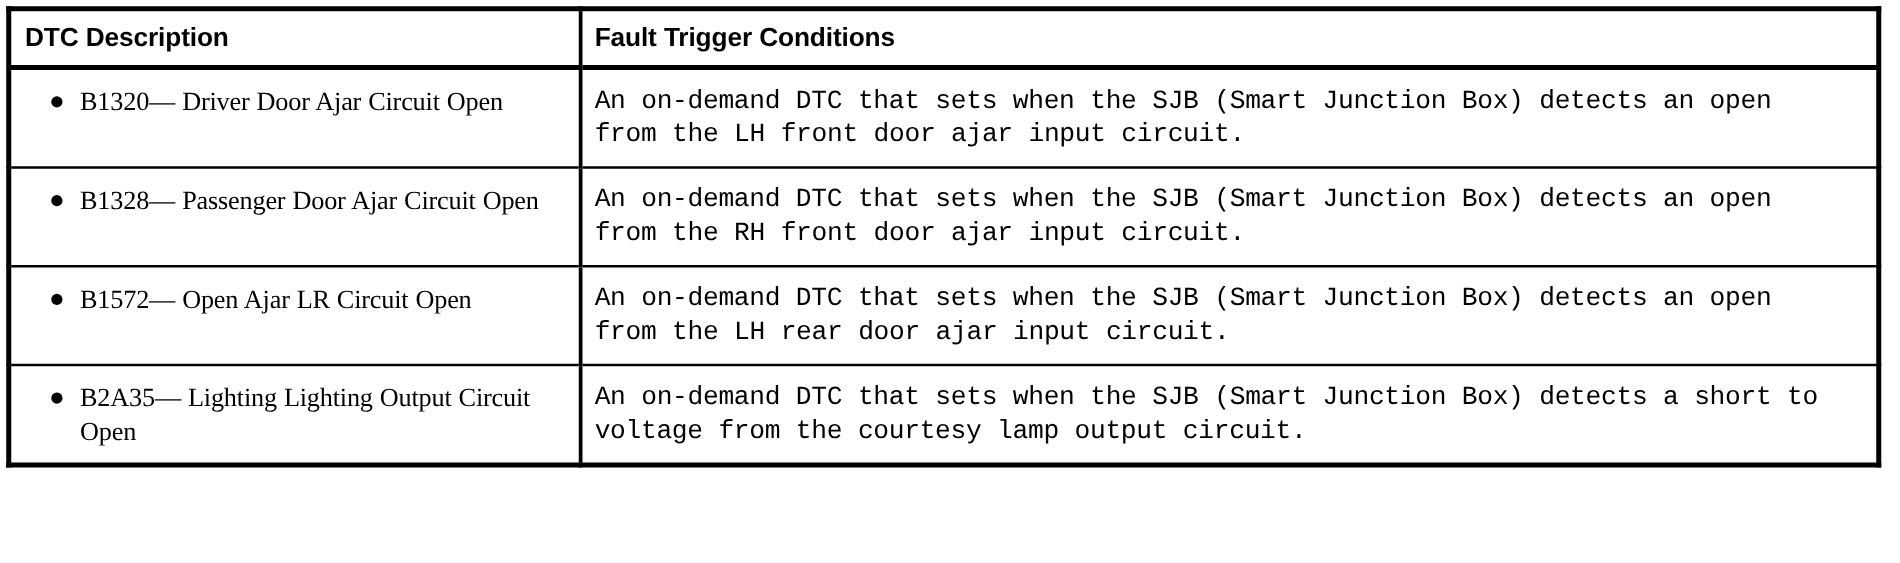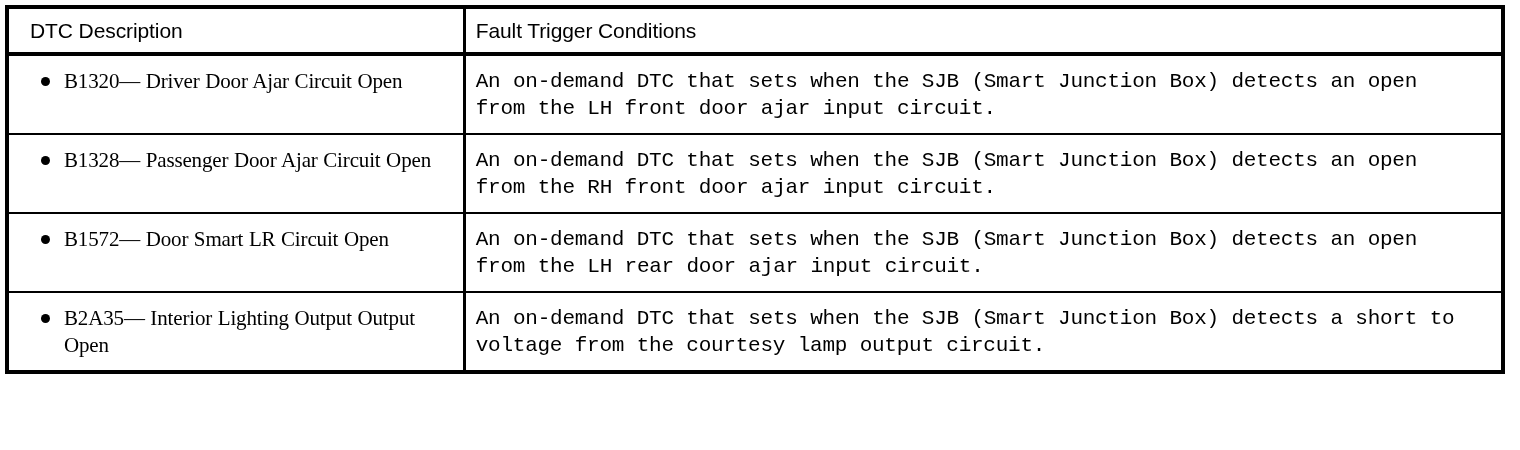--- a/index.html
+++ b/index.html
@@ -42,24 +42,24 @@
     text-align: left;
     vertical-align: middle;
     height: 43px;
   }
   tr.header-row > th.th-dtc {
     border-right: 3px solid #000000;
   }
 
   .th-inner {
     font-size: 21px;
-    font-weight: normal;
+    font-weight: bold;
     line-height: 24px;
     letter-spacing: -0.1px;
-    padding: 0 0 0 21px;
+    padding: 0 0 0 11px;
     white-space: nowrap;
   }
   .th-inner.cond {
     padding-left: 10px;
   }
 
   
   tr.data-row > td {
     padding: 0;
     margin: 0;
@@ -153,33 +153,33 @@
         <td class="cell-cond">
           <div class="cond-text">An on-demand DTC that sets when the SJB (Smart Junction Box) detects an open from the RH front door ajar input circuit.</div>
         </td>
       </tr>
 
 
       <tr class="data-row">
         <td class="cell-dtc">
           <div class="dtc-item">
             <span class="bullet-icon"></span>
-            <span class="dtc-text">B1572— Door Smart LR Circuit Open</span>
+            <span class="dtc-text">B1572— Open Ajar LR Circuit Open</span>
           </div>
         </td>
         <td class="cell-cond">
           <div class="cond-text">An on-demand DTC that sets when the SJB (Smart Junction Box) detects an open from the LH rear door ajar input circuit.</div>
         </td>
       </tr>
 
       <tr class="data-row">
         <td class="cell-dtc">
           <div class="dtc-item">
             <span class="bullet-icon"></span>
-            <span class="dtc-text">B2A35— Interior Lighting Output Output Open</span>
+            <span class="dtc-text">B2A35— Lighting Lighting Output Circuit Open</span>
           </div>
         </td>
         <td class="cell-cond">
           <div class="cond-text">An on-demand DTC that sets when the SJB (Smart Junction Box) detects a short to voltage from the courtesy lamp output circuit.</div>
         </td>
       </tr>
 
     </tbody>
   </table>
 

